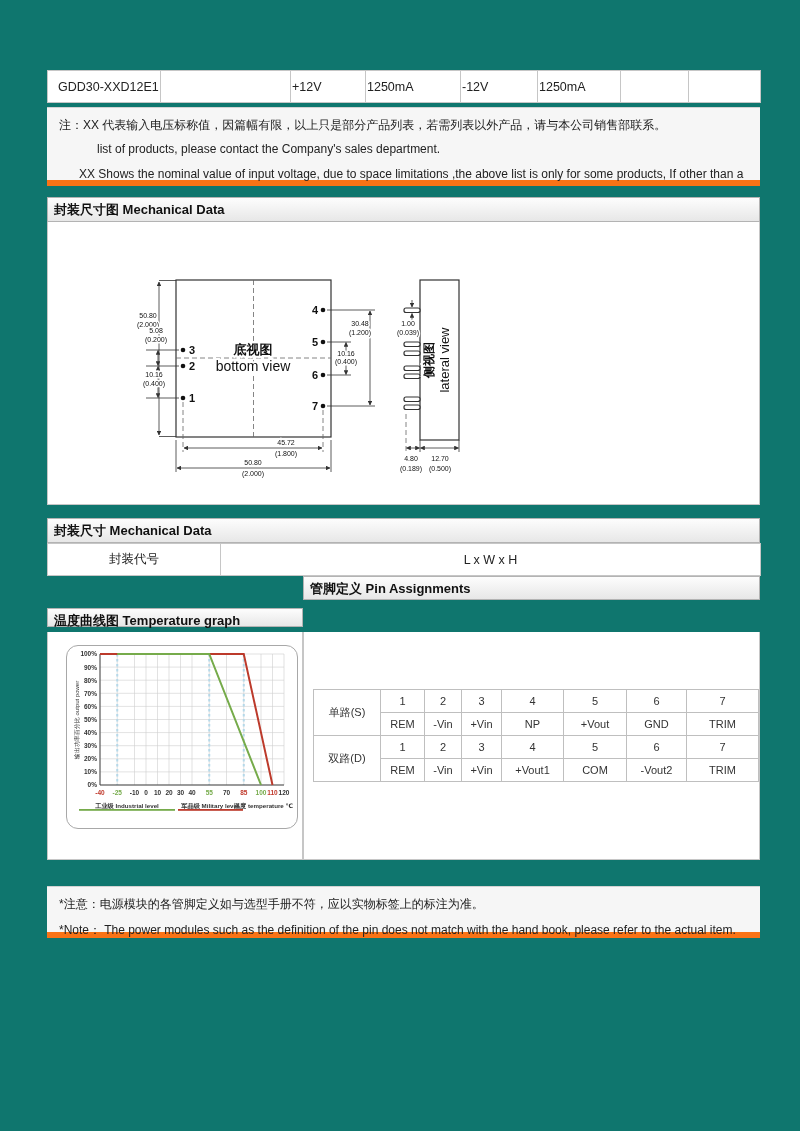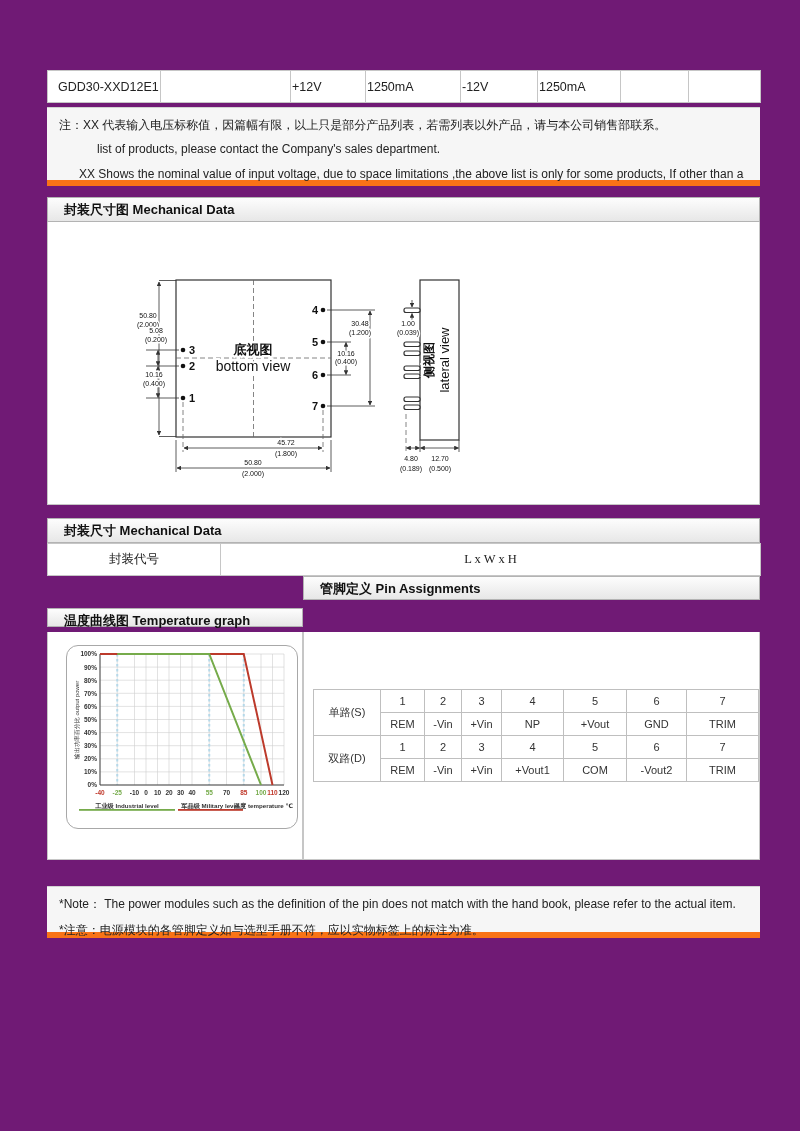--- a/index.html
+++ b/index.html
@@ -1,43 +1,43 @@
 <!DOCTYPE html>
 <html><head>
 <meta charset="utf-8">
 <style>
   html,body{margin:0;padding:0;background:#fff;}
-  .page{position:relative;width:800px;height:1131px;background:#701a75;overflow:hidden;
+  .page{position:relative;width:800px;height:1131px;background:#0f766e;overflow:hidden;
         font-family:"Liberation Sans","DejaVu Sans",sans-serif;color:#222;}
   .abs{position:absolute;box-sizing:border-box;}
 
   
   table{border-collapse:collapse;table-layout:fixed;background:#fff;}
   td{border:1px solid #c6c6c6;font-size:12.5px;color:#222;overflow:hidden;white-space:nowrap;}
 
   .product-table{left:47px;top:70px;width:713px;}
   .product-table td{height:29px;text-align:left;}
   .product-table td.model{text-align:left;padding-left:10px;}
 
   .note-block{left:47px;width:713px;background:#f6f6f6;
               border-top:1px solid #d2d2d2;border-bottom:6px solid #f97316;font-size:12px;}
   .note-top{top:107px;height:79px;}
   .note-bottom{top:886px;height:52px;}
   .note-line{line-height:17px;white-space:nowrap;}
 
   .section-bar{left:47px;width:713px;height:25px;line-height:24px;
                background:linear-gradient(#fdfdfd,#e7e7e7);
                border:1px solid #b3b3b3;font-weight:bold;font-size:13px;
-               padding-left:16px;color:#111;}
+               padding-left:6px;color:#111;}
 
   .content-box{left:47px;width:713px;background:#fff;
                border:1px solid #c6c6c6;border-top:none;}
 
   .mech-table{left:47px;top:543px;width:713px;}
-  .mech-table td{height:29px;text-align:center;font-family:Liberation Serif, serif;}
+  .mech-table td{height:29px;text-align:center;}
 
   .bar-left{width:256px !important;}
   .bar-right{left:303px !important;width:457px !important;}
   .panel-left{width:256px !important;height:228px;top:632px;}
   .panel-right{left:303px !important;width:457px !important;height:228px;top:632px;}
 
   .graph-card{position:absolute;left:18px;top:13px;width:230px;height:182px;
               border:1px solid #a8a8a8;border-radius:12px;background:#fff;overflow:hidden;}
 
   .pin-table{position:absolute;left:9px;top:57px;width:445px;}
@@ -331,17 +331,17 @@
             <td>+Vout1</td>
             <td>COM</td>
             <td>-Vout2</td>
             <td>TRIM</td>
           </tr>
         </tbody>
     </table>
   </div>
 
   <div class="note-block note-bottom abs">
+    <div class="note-line" style="margin:9px 0 0 12px">*注意：电源模块的各管脚定义如与选型手册不符，应以实物标签上的标注为准。</div>
     <div class="note-line" style="margin:9px 0 0 12px">*Note： The power modules such as the definition of the pin does not match with the hand book, please refer to the actual item.</div>
-    <div class="note-line" style="margin:9px 0 0 12px">*注意：电源模块的各管脚定义如与选型手册不符，应以实物标签上的标注为准。</div>
   </div>
 
 </div>
 
 </body></html>

